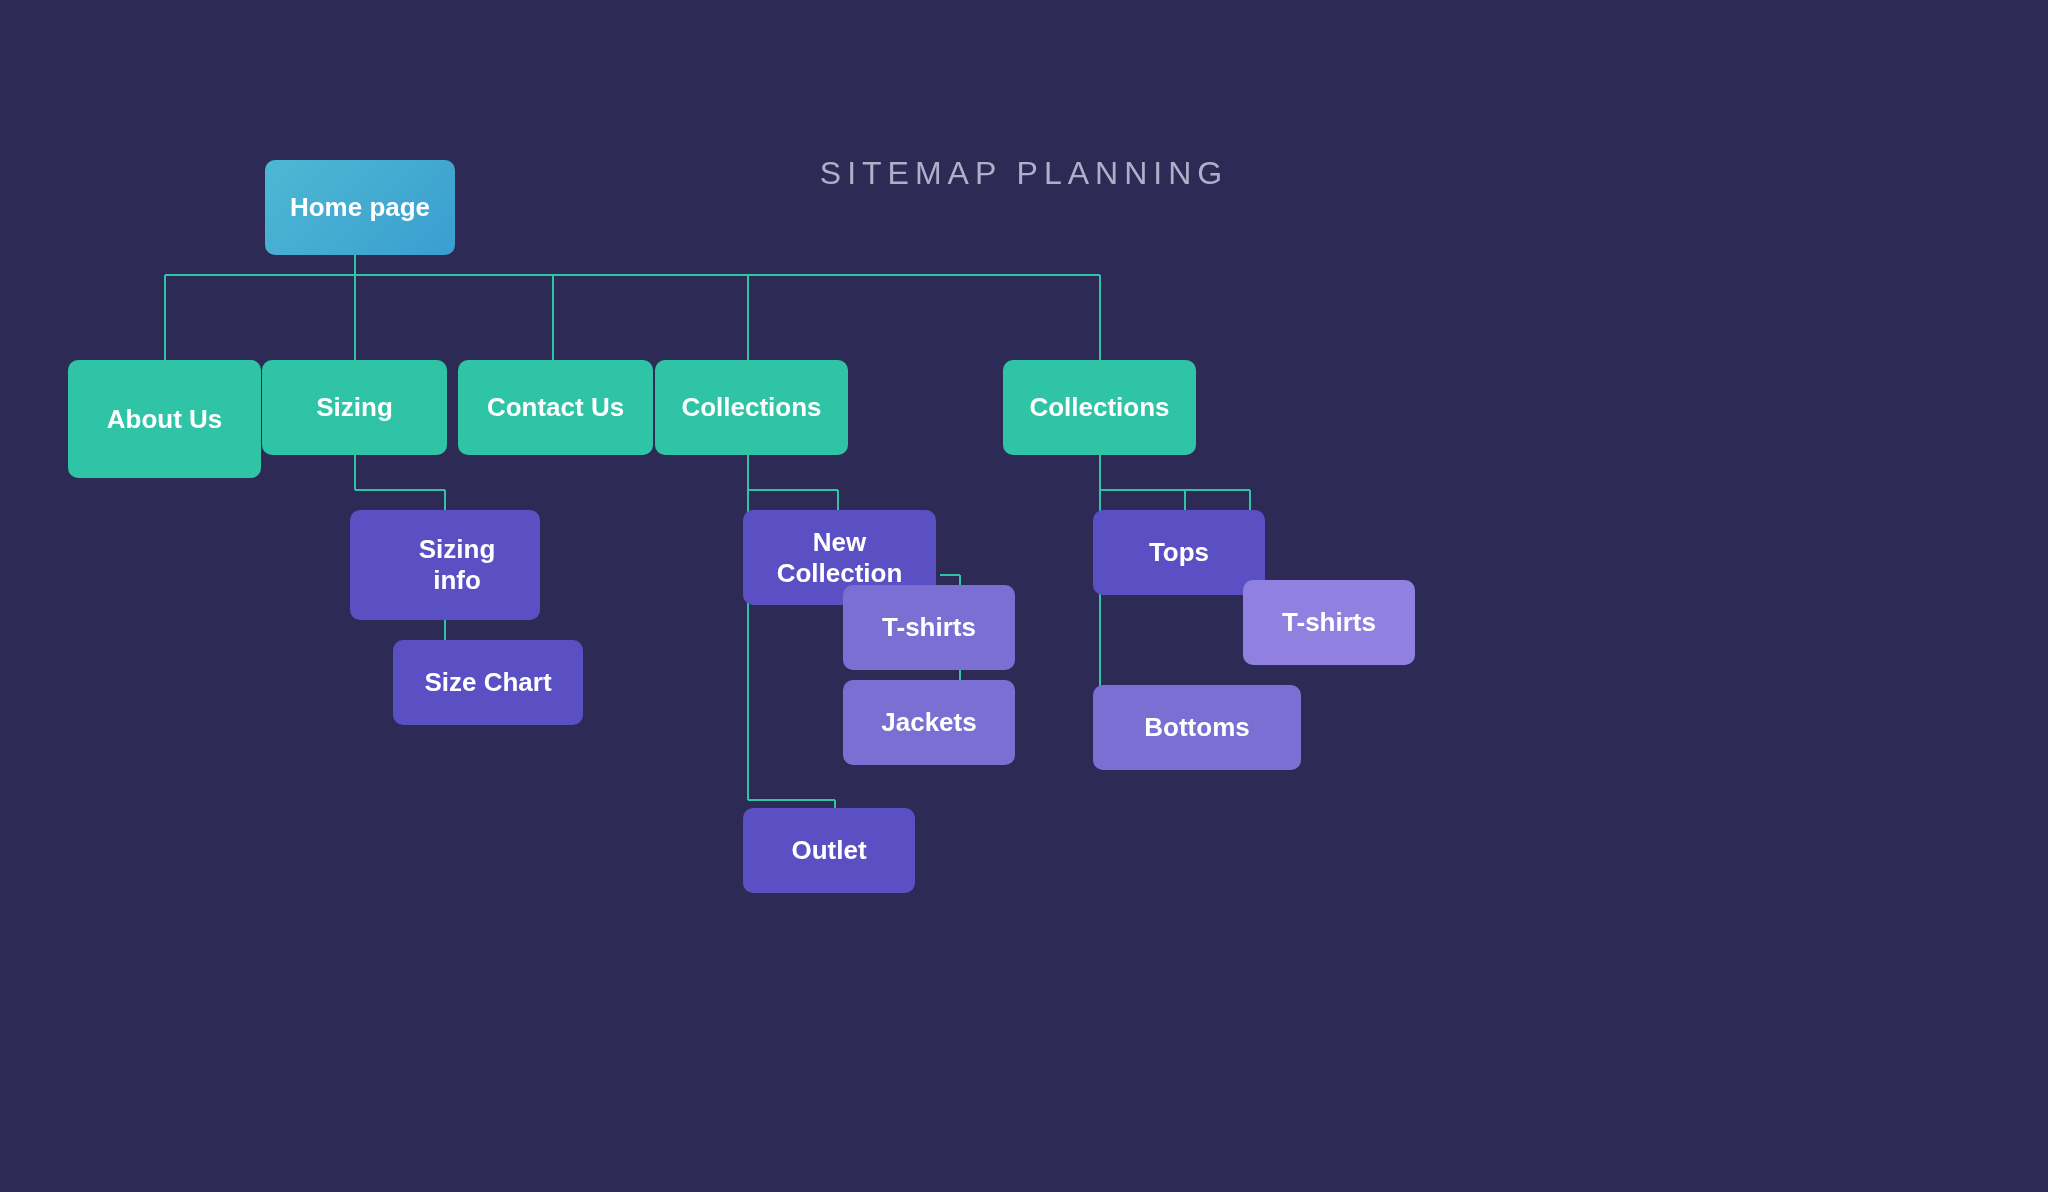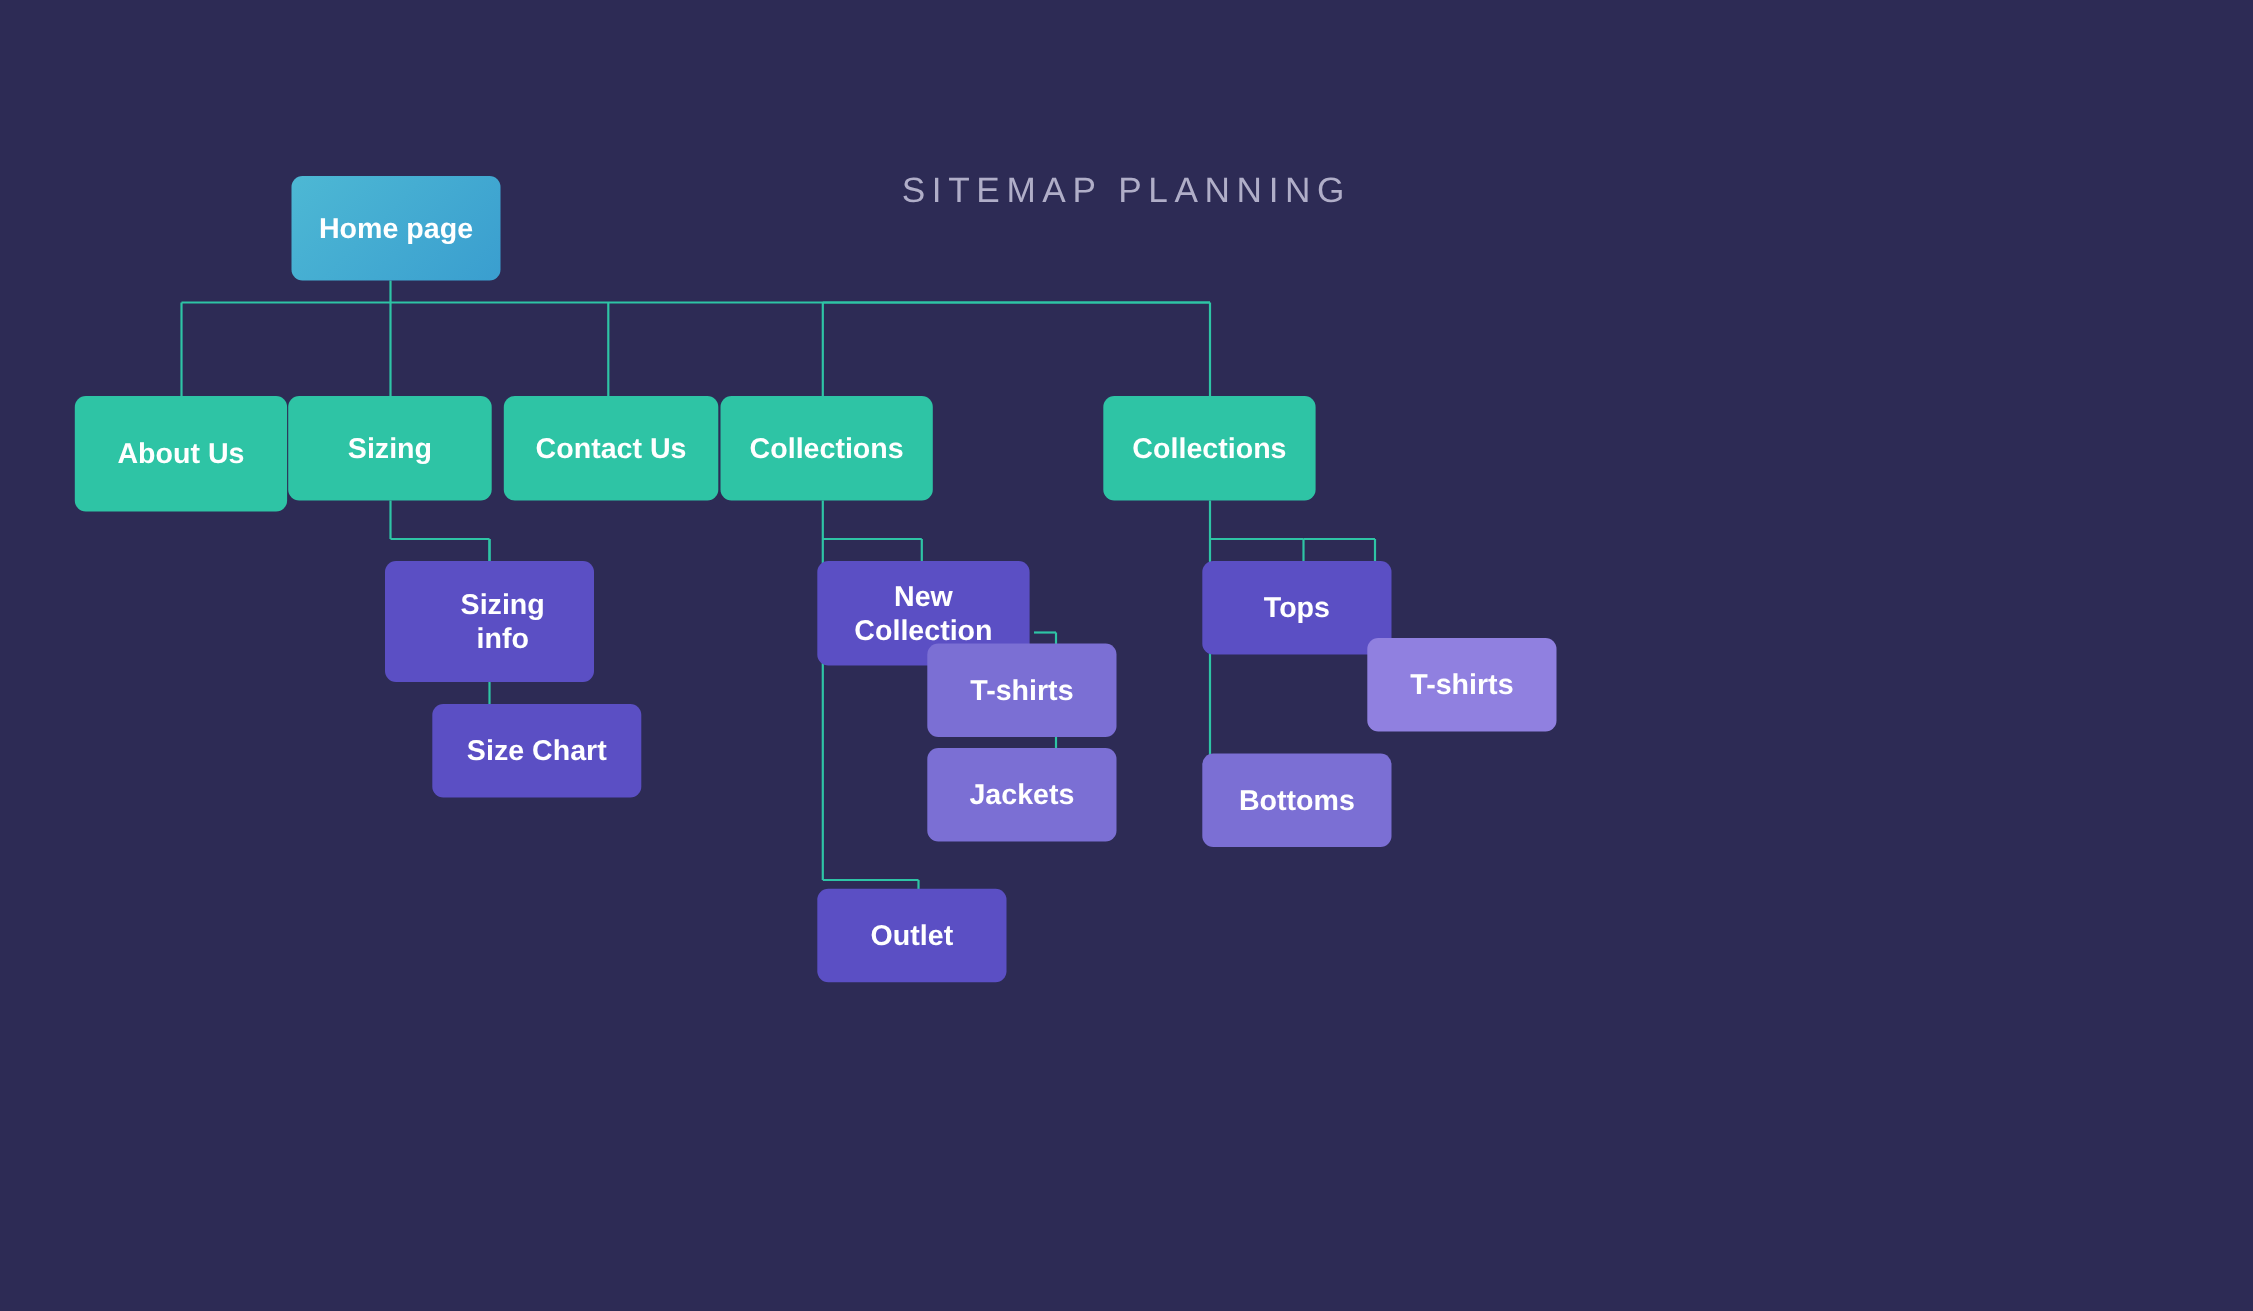--- a/index.html
+++ b/index.html
@@ -137,21 +137,21 @@
 
     <line x1="1100" y1="490" x2="1100" y2="730"></line>
     <line x1="1100" y1="730" x2="1185" y2="730"></line>
     <line x1="1185" y1="730" x2="1185" y2="720"></line>
   </svg>
 
   <div class="node node-blue" style="left:265px; top:160px; width:190px; height:95px;">
     <span>Home page</span>
   </div>
 
-  <div class="node node-teal" style="left:68px; top:360px; width:193px; height:105px;">
+  <div class="node node-teal" style="left:68px; top:360px; width:193px; height:118px;">
     <span>About Us</span>
   </div>
 
   <div class="node node-teal" style="left:262px; top:360px; width:185px; height:95px;">
     <span>Sizing</span>
   </div>
 
   <div class="node node-teal" style="left:458px; top:360px; width:195px; height:95px;">
     <span>Contact Us</span>
   </div>
@@ -189,17 +189,17 @@
   </div>
 
   <div class="node node-purple-dark" style="left:1093px; top:510px; width:172px; height:85px;">
     <span>Tops</span>
   </div>
 
   <div class="node node-purple-light" style="left:1243px; top:580px; width:172px; height:85px;">
     <span>T-shirts</span>
   </div>
 
-  <div class="node node-purple-mid" style="left:1093px; top:685px; width:172px; height:85px;">
+  <div class="node node-purple-mid" style="left:1093px; top:685px; width:208px; height:85px;">
     <span>Bottoms</span>
   </div>
 
 </div>
 
 </body></html>

